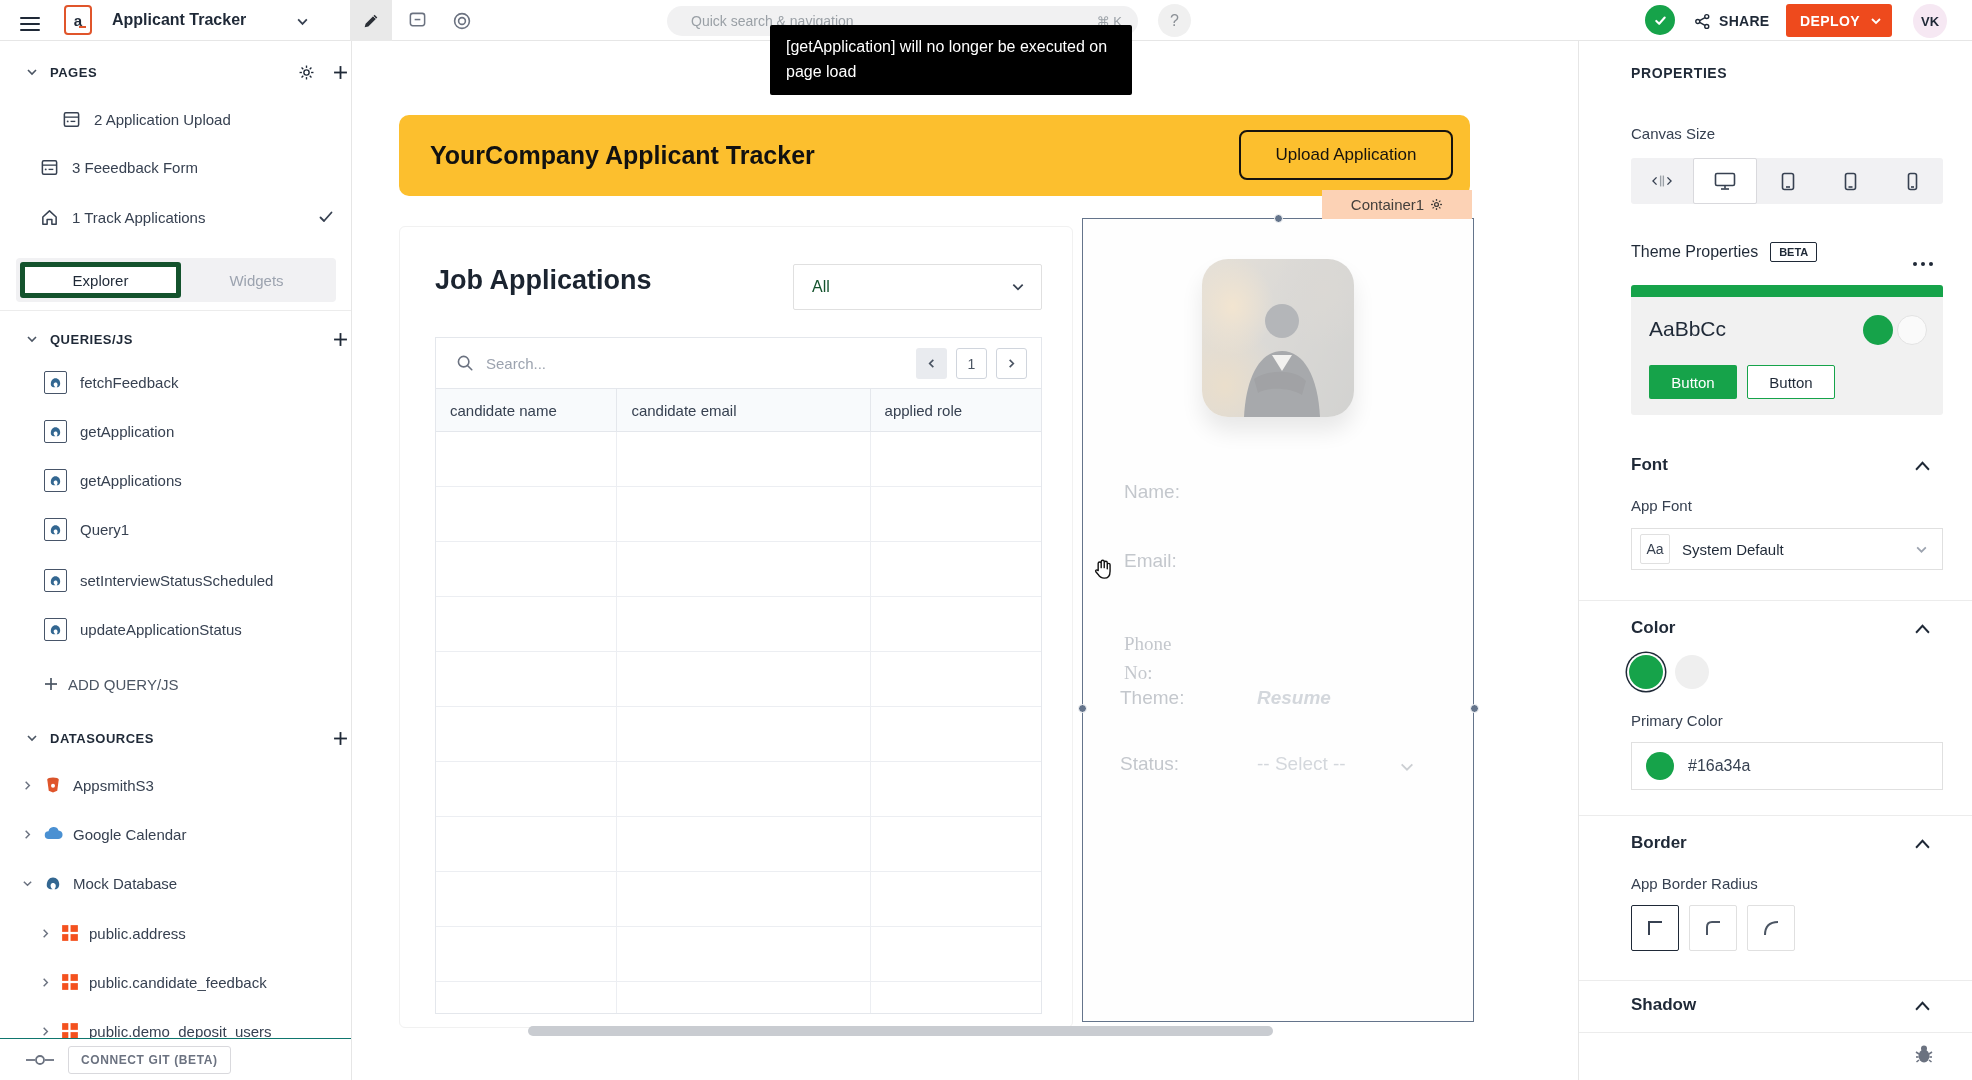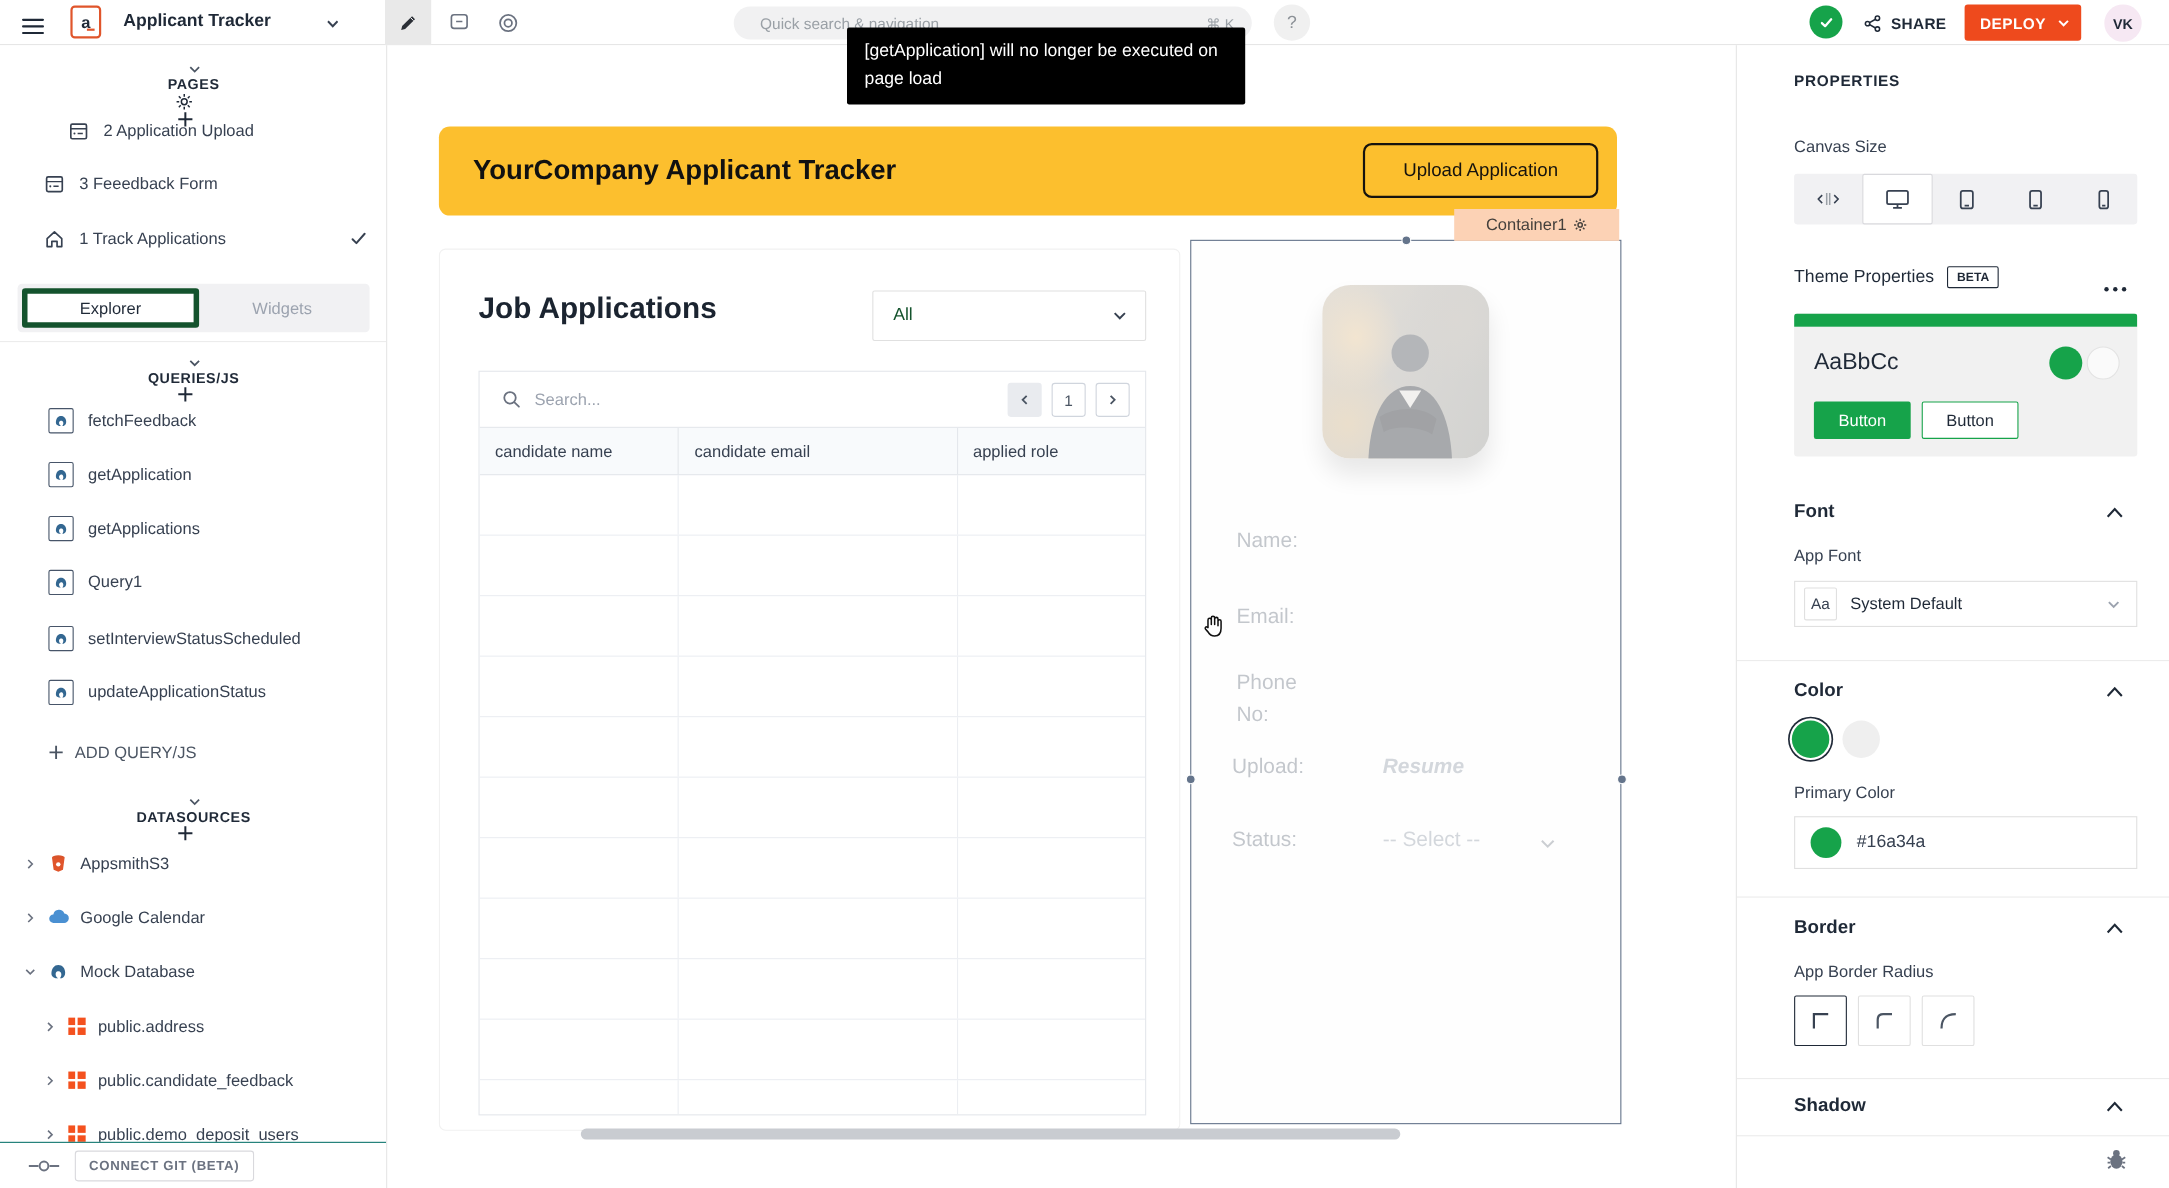--- a/index.html
+++ b/index.html
@@ -25,21 +25,21 @@
   .checkcircle { position:absolute; left:1645px; top:5px; width:30px; height:30px; border-radius:50%; background:var(--accent-green,#16a34a); display:flex; align-items:center; justify-content:center; }
   .sharebtn { position:absolute; left:1694px; top:8px; display:flex; align-items:center; gap:8px; font-size:14px; font-weight:600; color:#1f2937; letter-spacing:.3px; height:26px; }
   .deploybtn { position:absolute; left:1786px; top:4px; height:33px; background:var(--deploy-orange,#ee4a1d); border-radius:3px; color:#fff; font-size:14px; font-weight:700; letter-spacing:.4px; display:flex; align-items:center; padding:0 10px 0 14px; gap:10px; }
   .avatar { position:absolute; left:1913px; top:4px; width:34px; height:34px; border-radius:50%; background:#f6e8f3; color:#1f2937; font-size:13px; font-weight:600; display:flex; align-items:center; justify-content:center; }
 
   
   .toast { position:absolute; left:770px; top:25px; width:362px; height:70px; background:#000; color:#fff; font-size:16px; line-height:1.55; padding:10px 16px; z-index:40; border-radius:2px; }
 
   
   .sidebar { position:absolute; left:0; top:41px; width:352px; height:1039px; background:#fff; border-right:1px solid #e6e6e6; overflow:hidden; z-index:20; }
-  .sec-head { position:absolute; left:0; width:352px; height:30px; display:flex; align-items:center; font-size:13px; font-weight:700; letter-spacing:.5px; color:#1f2937;flex-direction:column; }
+  .sec-head { position:absolute; left:12px; width:352px; height:30px; display:flex; align-items:center; font-size:13px; font-weight:700; letter-spacing:.5px; color:#1f2937; }
   .sec-head .chev { margin:0 12px 0 14px; }
   .sec-head .spacer { flex:1; }
   .sitem { position:absolute; left:0; width:352px; height:40px; display:flex; align-items:center; gap:13px; font-size:15px; color:#374151; }
   .qbox { width:23px; height:23px; border:1.5px solid #475569; border-radius:2px; display:flex; align-items:center; justify-content:center; background:#fff; }
   .tabswrap { position:absolute; left:16px; top:217px; width:320px; height:44px; background:#f1f1f3; border-radius:4px; padding:4px; display:flex; }
   .tab { flex:1; display:flex; align-items:center; justify-content:center; font-size:15px; border-radius:3px; }
   .tab.active { background:#fff; border:5px solid #14532d; color:#1f2937; }
   .tab.inactive { color:#9ca3af; }
   .sdivider { position:absolute; left:0; width:352px; height:1px; background:#ececec; }
   .gitbar { position:absolute; left:0; top:997px; width:352px; height:42px; background:#fff; border-top:1px solid #0f766e; display:flex; align-items:center; gap:14px; padding-left:26px; }
@@ -543,22 +543,22 @@
         <div class="photo">
           <svg width="152" height="158" viewBox="0 0 152 158">
               <circle cx="80" cy="62" r="17" fill="#6d7177"></circle>
               <path d="M42 158 C44 118 58 92 80 92 C102 92 116 118 118 158 Z" fill="#53575d"></path>
               <path d="M70 96 L80 112 L90 96 Z" fill="#e8e6e1"></path>
               <path d="M52 120 C66 110 94 110 104 122 L100 136 C88 128 64 128 56 134 Z" fill="#46494e"></path>
             </svg>
         </div>
         <div class="flabel" style="left:41px;top:262px;">Name:</div>
         <div class="flabel" style="left:41px;top:331px;">Email:</div>
-        <div class="flabel" style="left:41px;top:387px;width:78px;line-height:1.55;">Phone No:</div>
-        <div class="flabel" style="left:37px;top:468px;">Upload:</div>
+        <div class="flabel" style="left:41px;top:410px;width:78px;line-height:1.55;font-family:Liberation Serif, serif;">Phone No:</div>
+        <div class="flabel" style="left:37px;top:468px;">Theme:</div>
         <div class="fvalue" style="left:174px;top:468px;font-style:italic;font-weight:600;">Resume</div>
         <div class="flabel" style="left:37px;top:534px;">Status:</div>
         <div class="fvalue" style="left:174px;top:534px;">-- Select --</div>
         <svg class="abs" style="left:316px;top:540px;" width="16" height="16" viewBox="0 0 12 12">
             <polyline points="2,4 6,8 10,4" fill="none" stroke="#9aa0a8" stroke-width="1.4"></polyline>
           </svg>
       </div>
       <div class="handle" style="left:191px;top:-5px;"></div>
       <div class="handle" style="left:-5px;top:485px;"></div>
       <div class="handle" style="left:387px;top:485px;"></div>

